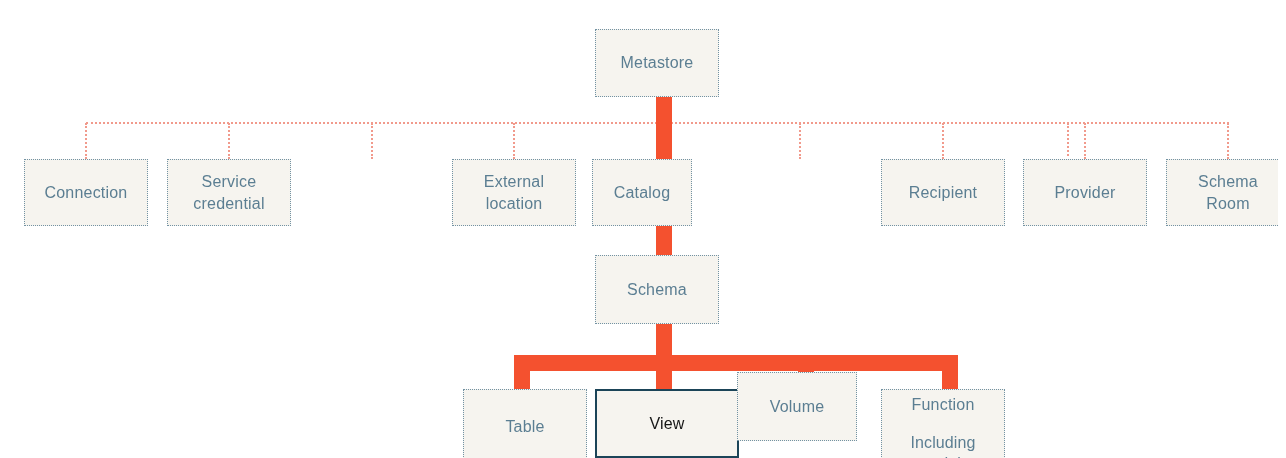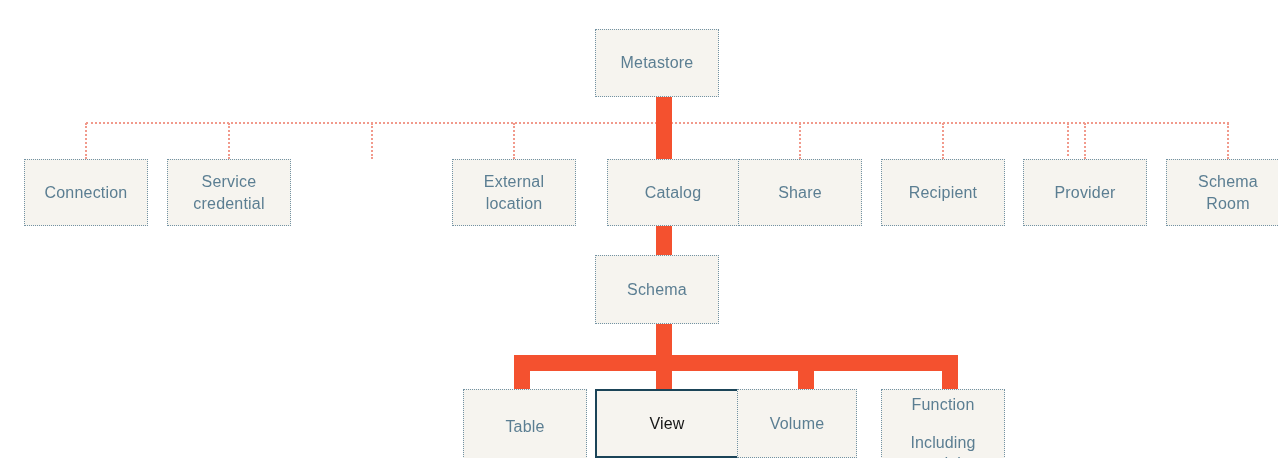--- a/index.html
+++ b/index.html
@@ -76,25 +76,22 @@
 
   <div class="node" style="left:8px; top:143px; width:124px; height:67px">
     <span>Connection</span>
   </div>
   <div class="node" style="left:151px; top:143px; width:124px; height:67px">
     <span>Service credential</span>
   </div>
   <div class="node" style="left:436px; top:143px; width:124px; height:67px">
     <span>External location</span>
   </div>
-  <div class="node" style="left:591px; top:143px; width:132px; height:67px">
+  <div class="node" style="left:576px; top:143px; width:100px; height:67px">
     <span>Catalog</span>
-  </div>
-  <div class="node" style="left:722px; top:143px; width:124px; height:67px">
-    <span>Share</span>
   </div>
   <div class="node" style="left:1007px; top:143px; width:124px; height:67px">
     <span>Provider</span>
   </div>
   <div class="node" style="left:865px; top:143px; width:124px; height:67px">
     <span>Recipient</span>
   </div>
   <div class="node" style="left:1150px; top:143px; width:124px; height:67px">
     <span>Schema Room</span>
   </div>
@@ -102,21 +99,21 @@
   <div class="node" style="left:579px; top:239px; width:124px; height:69px">
     <span>Schema</span>
   </div>
 
   <div class="node" style="left:447px; top:373px; width:124px; height:76px">
     <span>Table</span>
   </div>
   <div class="node highlight" style="left:579px; top:373px; width:144px; height:69px">
     <span>View</span>
   </div>
-  <div class="node" style="left:721px; top:373px; width:120px; height:69px">
+  <div class="node" style="left:721px; top:356px; width:120px; height:69px">
     <span>Volume</span>
   </div>
   <div class="node" style="left:865px; top:373px; width:124px; height:90px">
     <span>Function</span>
     <span class="sublabel">Including models</span>
   </div>
 
 </div>
 
 </body></html>

